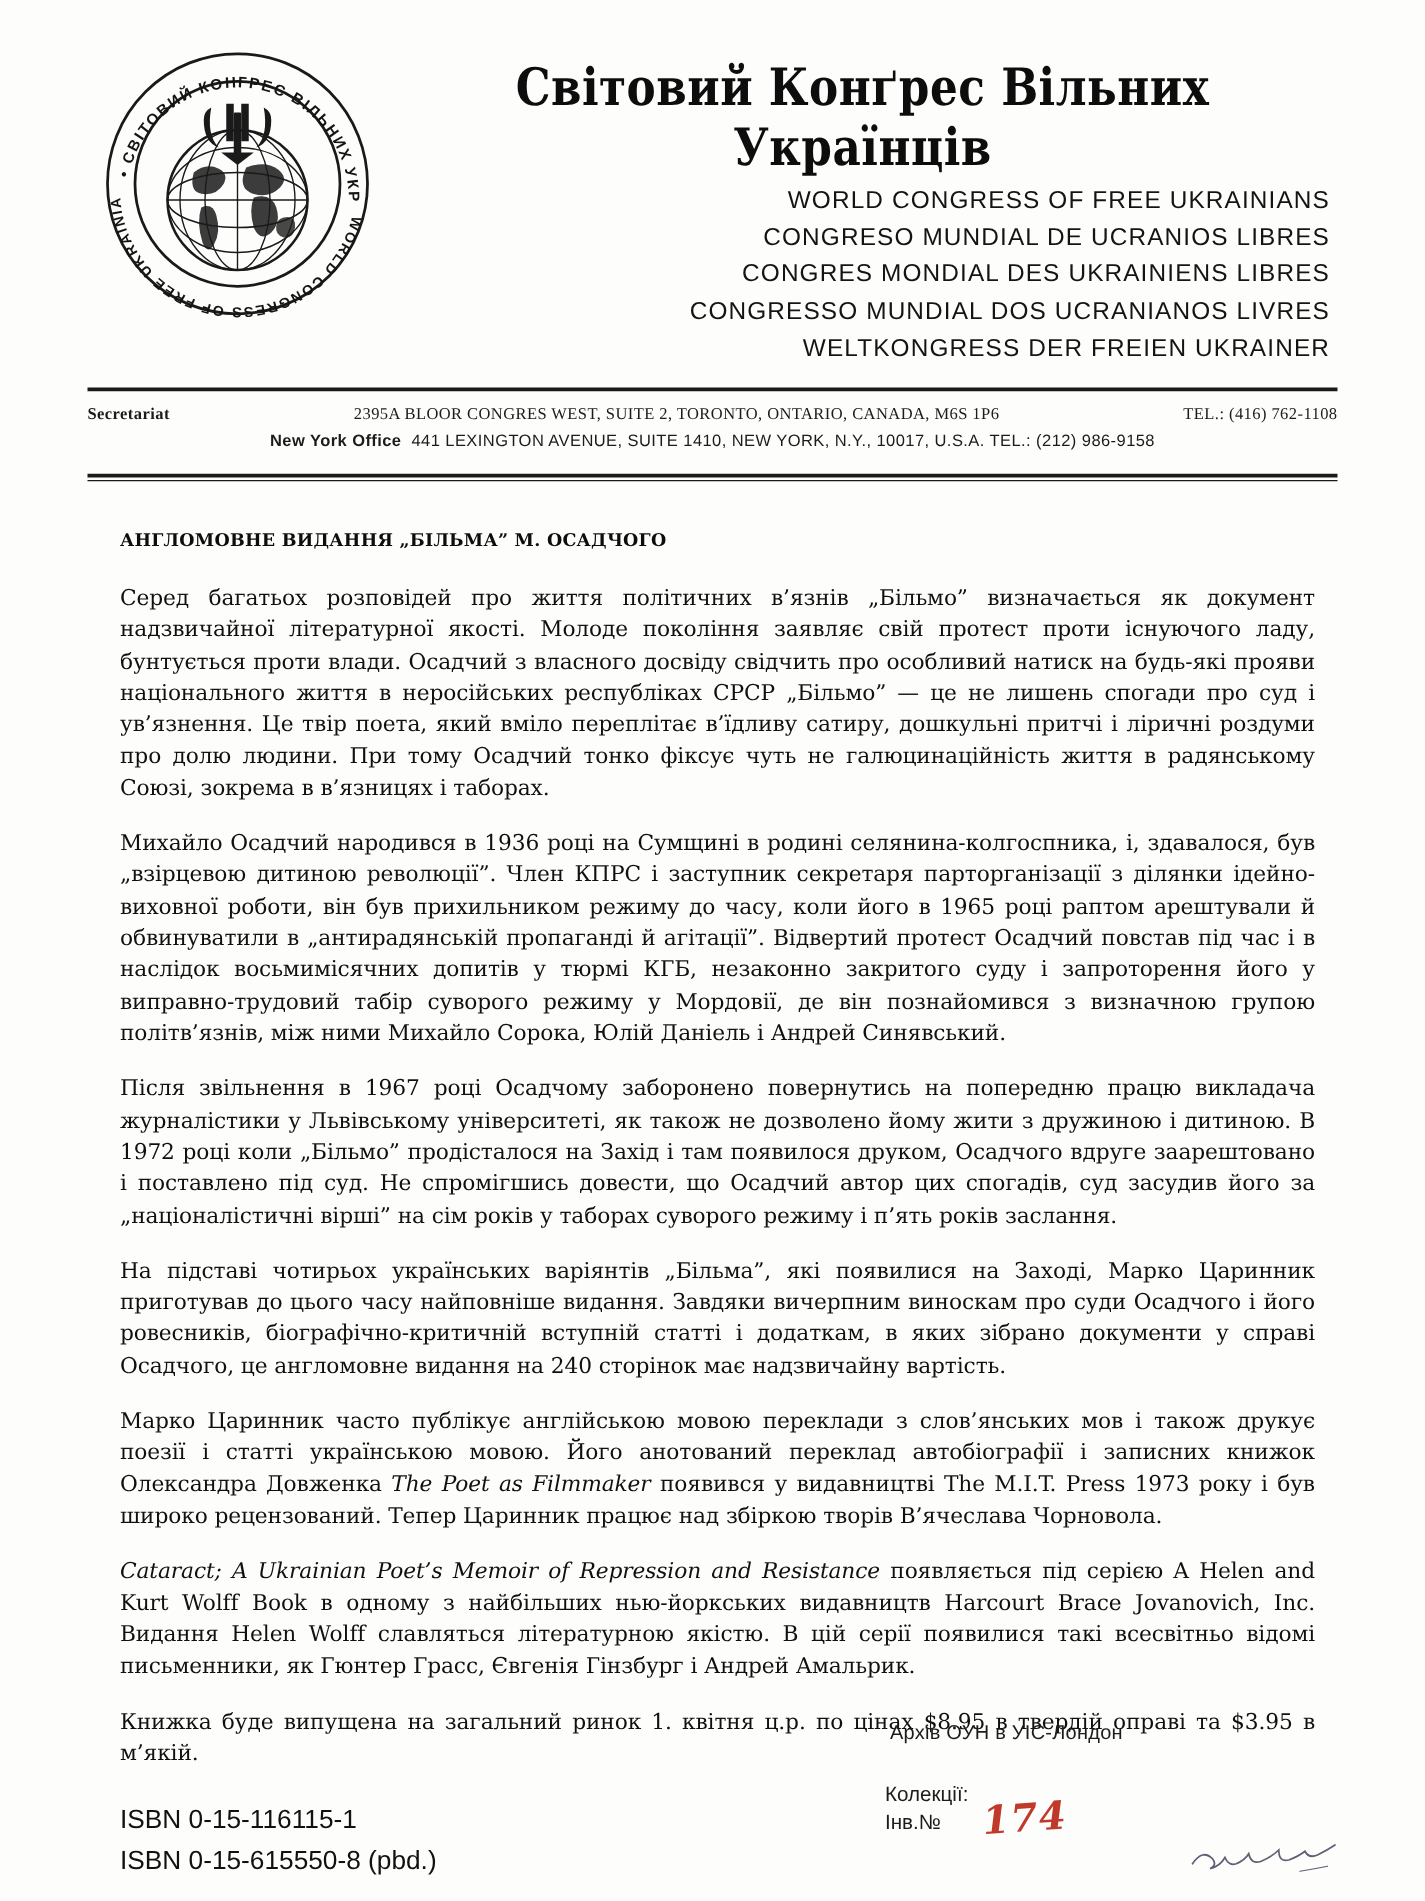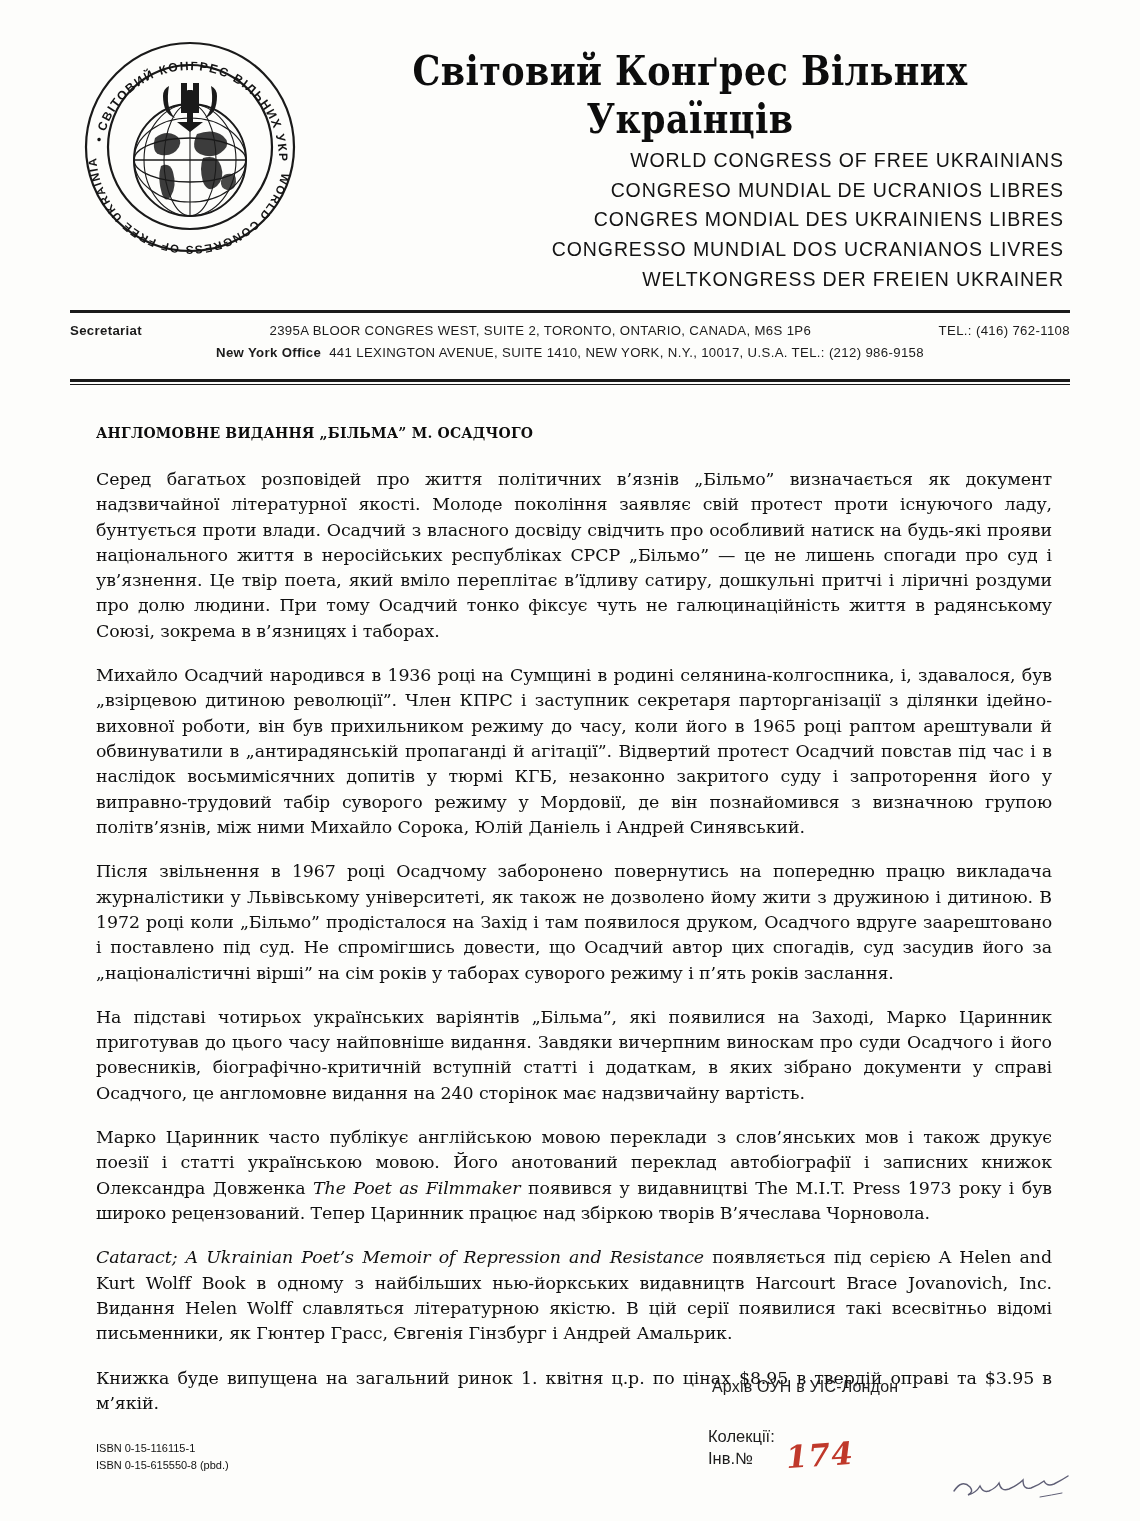--- a/index.html
+++ b/index.html
@@ -92,21 +92,21 @@
   }
   .addr-row {
     display: flex;
     align-items: baseline;
     line-height: 1.62;
   }
   .addr-row .lbl {
     font-weight: bold;
     white-space: nowrap;
   }
-  .addr-row.r1 { justify-content: flex-end; }
+  .addr-row.r1 { justify-content: flex-end; font-family: Liberation Serif, serif; }
   .addr-row.r1 .lbl { flex: 0 0 auto; }
   .addr-row.r1 .mid { flex: 1 1 auto; text-align: center; }
   .addr-row.r1 .tel { flex: 0 0 auto; }
   .addr-row.r2, .addr-row.r3 { justify-content: center; }
   .addr-row .lbl + .txt { margin-left: 8px; }
 
   
   .body-wrap {
     padding: 40px 88px 0 96px;
   }
@@ -126,21 +126,21 @@
     margin: 0 0 19px 0;
     color: #101010;
     letter-spacing: -0.1px;
   }
   p.para i, p.para em {
     font-style: italic;
     margin-top: 28px;
   }
   .isbn-block {
     font-family: "Liberation Sans", sans-serif;
-    font-size: 11px;
+    font-size: 21px;
     line-height: 1.55;
     margin-top: 24px;
     color: #111;
   }
 
   
   .archive-note {
     position: absolute;
     left: 712px;
     top: 1378px;

